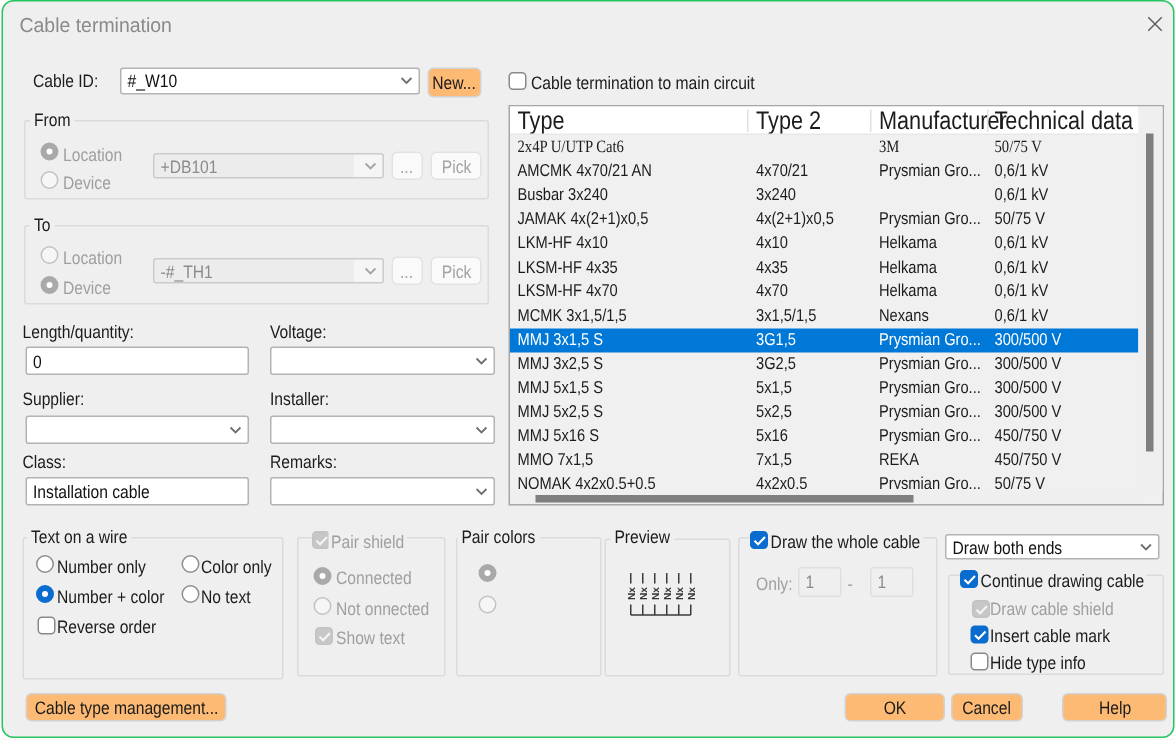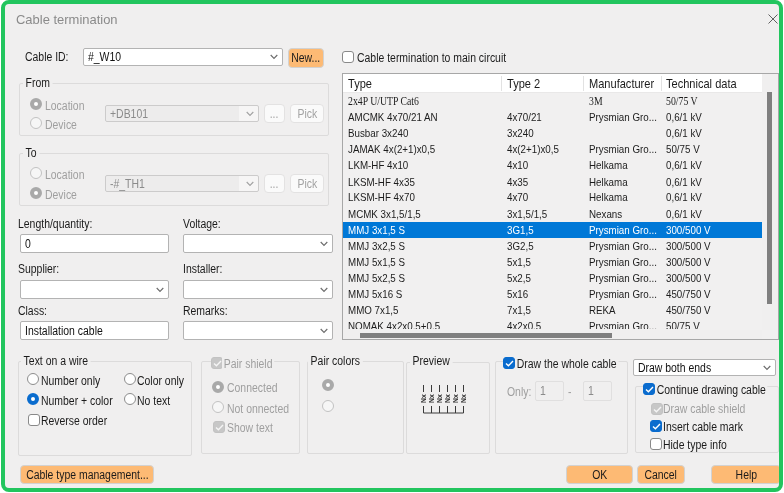--- a/index.html
+++ b/index.html
@@ -1,17 +1,17 @@
 <!DOCTYPE html>
 <html><head>
 <meta charset="utf-8">
 <style>
   html,body{margin:0;padding:0;}
   body{width:784px;height:493px;background:#fff;font-family:"Liberation Sans",sans-serif;position:relative;overflow:hidden;}
-  .dlg{position:absolute;left:1px;top:0;width:782px;height:492px;border:4px solid #22c55e;border-radius:8px;background:#f0efef;overflow:hidden;box-sizing:border-box;}
+  .dlg{position:absolute;left:1px;top:0;width:782px;height:492px;border:1px solid #22c55e;border-radius:8px;background:#f0efef;overflow:hidden;box-sizing:border-box;}
   .lb{position:absolute;font-size:12px;color:#1b1b1b;white-space:nowrap;line-height:14px;transform:scaleX(.87);transform-origin:0 50%;}
   .gray{color:#9f9f9f;}
   .grp{position:absolute;border:1px solid #dcdbdb;border-radius:2px;}
   .glab{position:absolute;font-size:12px;color:#1b1b1b;background:#f0efef;padding:0 3px;white-space:nowrap;line-height:13px;transform:scaleX(.87);transform-origin:0 50%;}
   .txt{position:absolute;background:#fff;border:1px solid #b3b3b3;border-radius:2px;font-size:12px;color:#111;display:flex;align-items:center;padding:0 4px;box-sizing:border-box;white-space:nowrap;}
   .txt>i{font-style:normal;display:inline-block;transform:scaleX(.87);transform-origin:0 50%;}
   .dtxt{background:#f1f0f0;border:1px solid #cccbcb;color:#8b8b8b;}
   .chev{position:absolute;right:4px;top:50%;margin-top:-3px;}
   .btn{position:absolute;background:#fdba74;border:1px solid #d2d2d2;border-radius:4px;font-size:12px;color:#1b1b1b;display:flex;align-items:center;justify-content:center;box-sizing:border-box;white-space:nowrap;}
   .btn>i{font-style:normal;display:inline-block;transform:scaleX(.87);transform-origin:50% 50%;}
@@ -120,21 +120,21 @@
     <svg class="chev" width="8" height="6" viewBox="0 0 8 6">
         <path d="M0.7 1 L4 4.3 L7.3 1" stroke="#6e6e6e" stroke-width="1.2" fill="none"></path>
       </svg>
   </div>
 
   <div style="position:absolute;left:337px;top:69px;width:437px;height:267px;border:1px solid #a7a7a7;background:#f1f0f0;box-sizing:border-box;"></div>
   <div style="position:absolute;left:338px;top:70px;width:419px;height:19px;background:#fff;"></div>
   <div style="position:absolute;left:496px;top:72px;width:1px;height:15px;background:#e2e2e2;"></div>
   <div style="position:absolute;left:578px;top:72px;width:1px;height:15px;background:#e2e2e2;"></div>
   <div style="position:absolute;left:656px;top:72px;width:1px;height:15px;background:#e2e2e2;"></div>
-  <div class="row" style="left:338px;top:71px;height:17px;line-height:17px;font-size:13px;">
+  <div class="row" style="left:338px;top:71px;height:17px;line-height:17px;font-size:17px;">
       <span class="c1">Type</span>
       <span class="c2">Type 2</span>
       <span class="c3">Manufacturer</span>
       <span class="c4">Technical data</span>
     </div>
   <div style="position:absolute;left:338px;top:88px;width:419px;height:1px;background:#e9e8e8;"></div>
   <div id="rows" style="position:absolute;left:338px;top:89px;width:419px;height:236px;overflow:hidden;">
       <div class="row" style="top:0.0px;font-family:Liberation Serif, serif;">
         <span class="c1">2x4P U/UTP Cat6</span>
         <span class="c2"></span>

